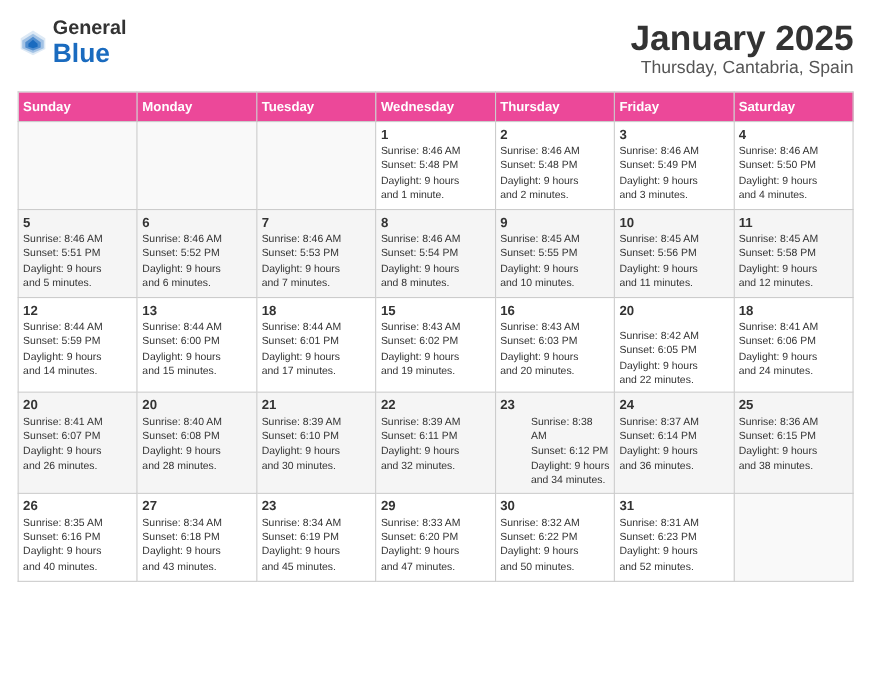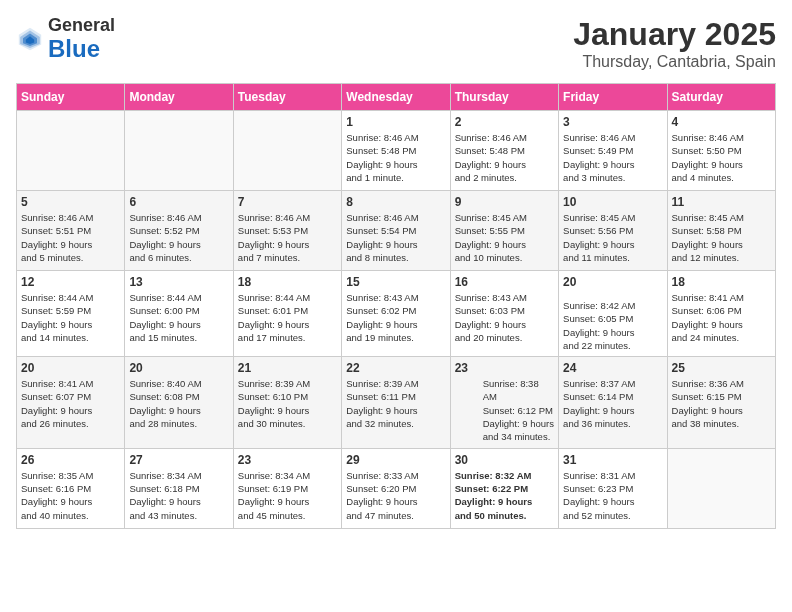--- a/index.html
+++ b/index.html
@@ -338,21 +338,21 @@
         </td>
         <td>
           <div class="day-number">29</div>
           <div class="day-info" style="white-space: pre-line;">Sunrise: 8:33 AM
 Sunset: 6:20 PM
 Daylight: 9 hours
 and 47 minutes.</div>
         </td>
         <td>
           <div class="day-number">30</div>
-          <div class="day-info" style="white-space: pre-line; font-weight: bold;">Sunrise: 8:32 AM
+          <div class="day-info" style="white-space: pre-line;">Sunrise: 8:32 AM
 Sunset: 6:22 PM
 Daylight: 9 hours
 and 50 minutes.</div>
         </td>
         <td>
           <div class="day-number">31</div>
           <div class="day-info" style="white-space: pre-line;">Sunrise: 8:31 AM
 Sunset: 6:23 PM
 Daylight: 9 hours
 and 52 minutes.</div>

